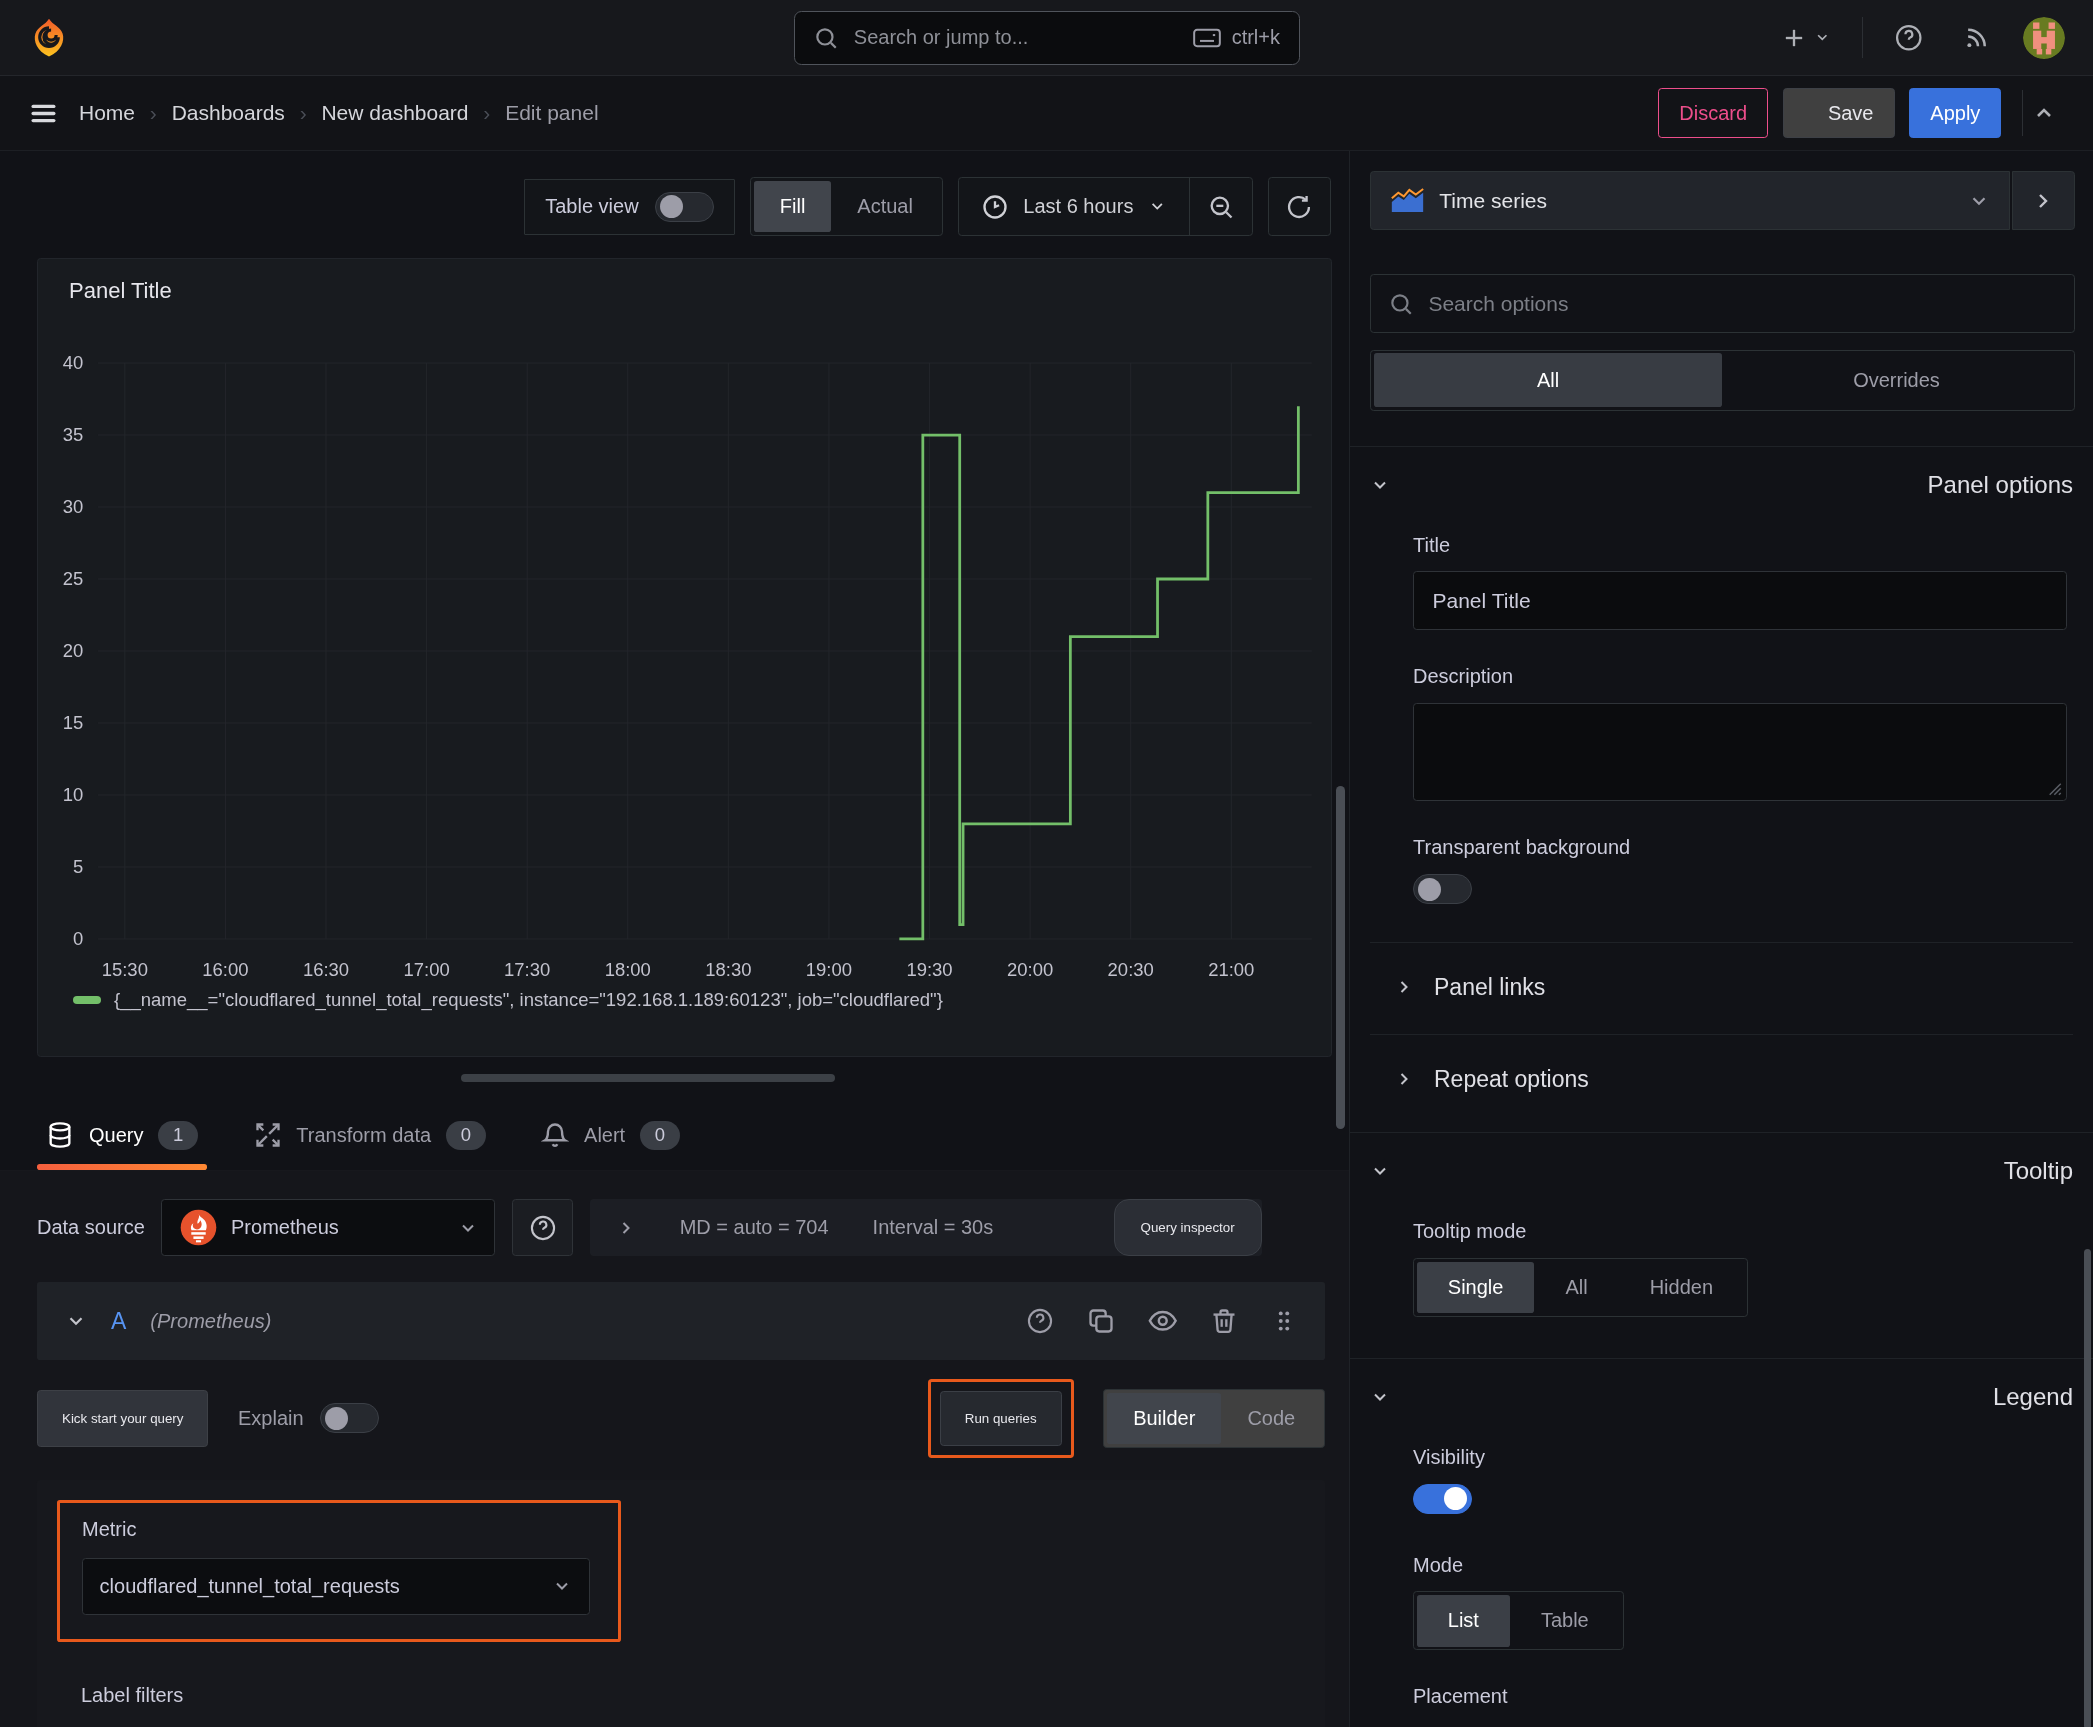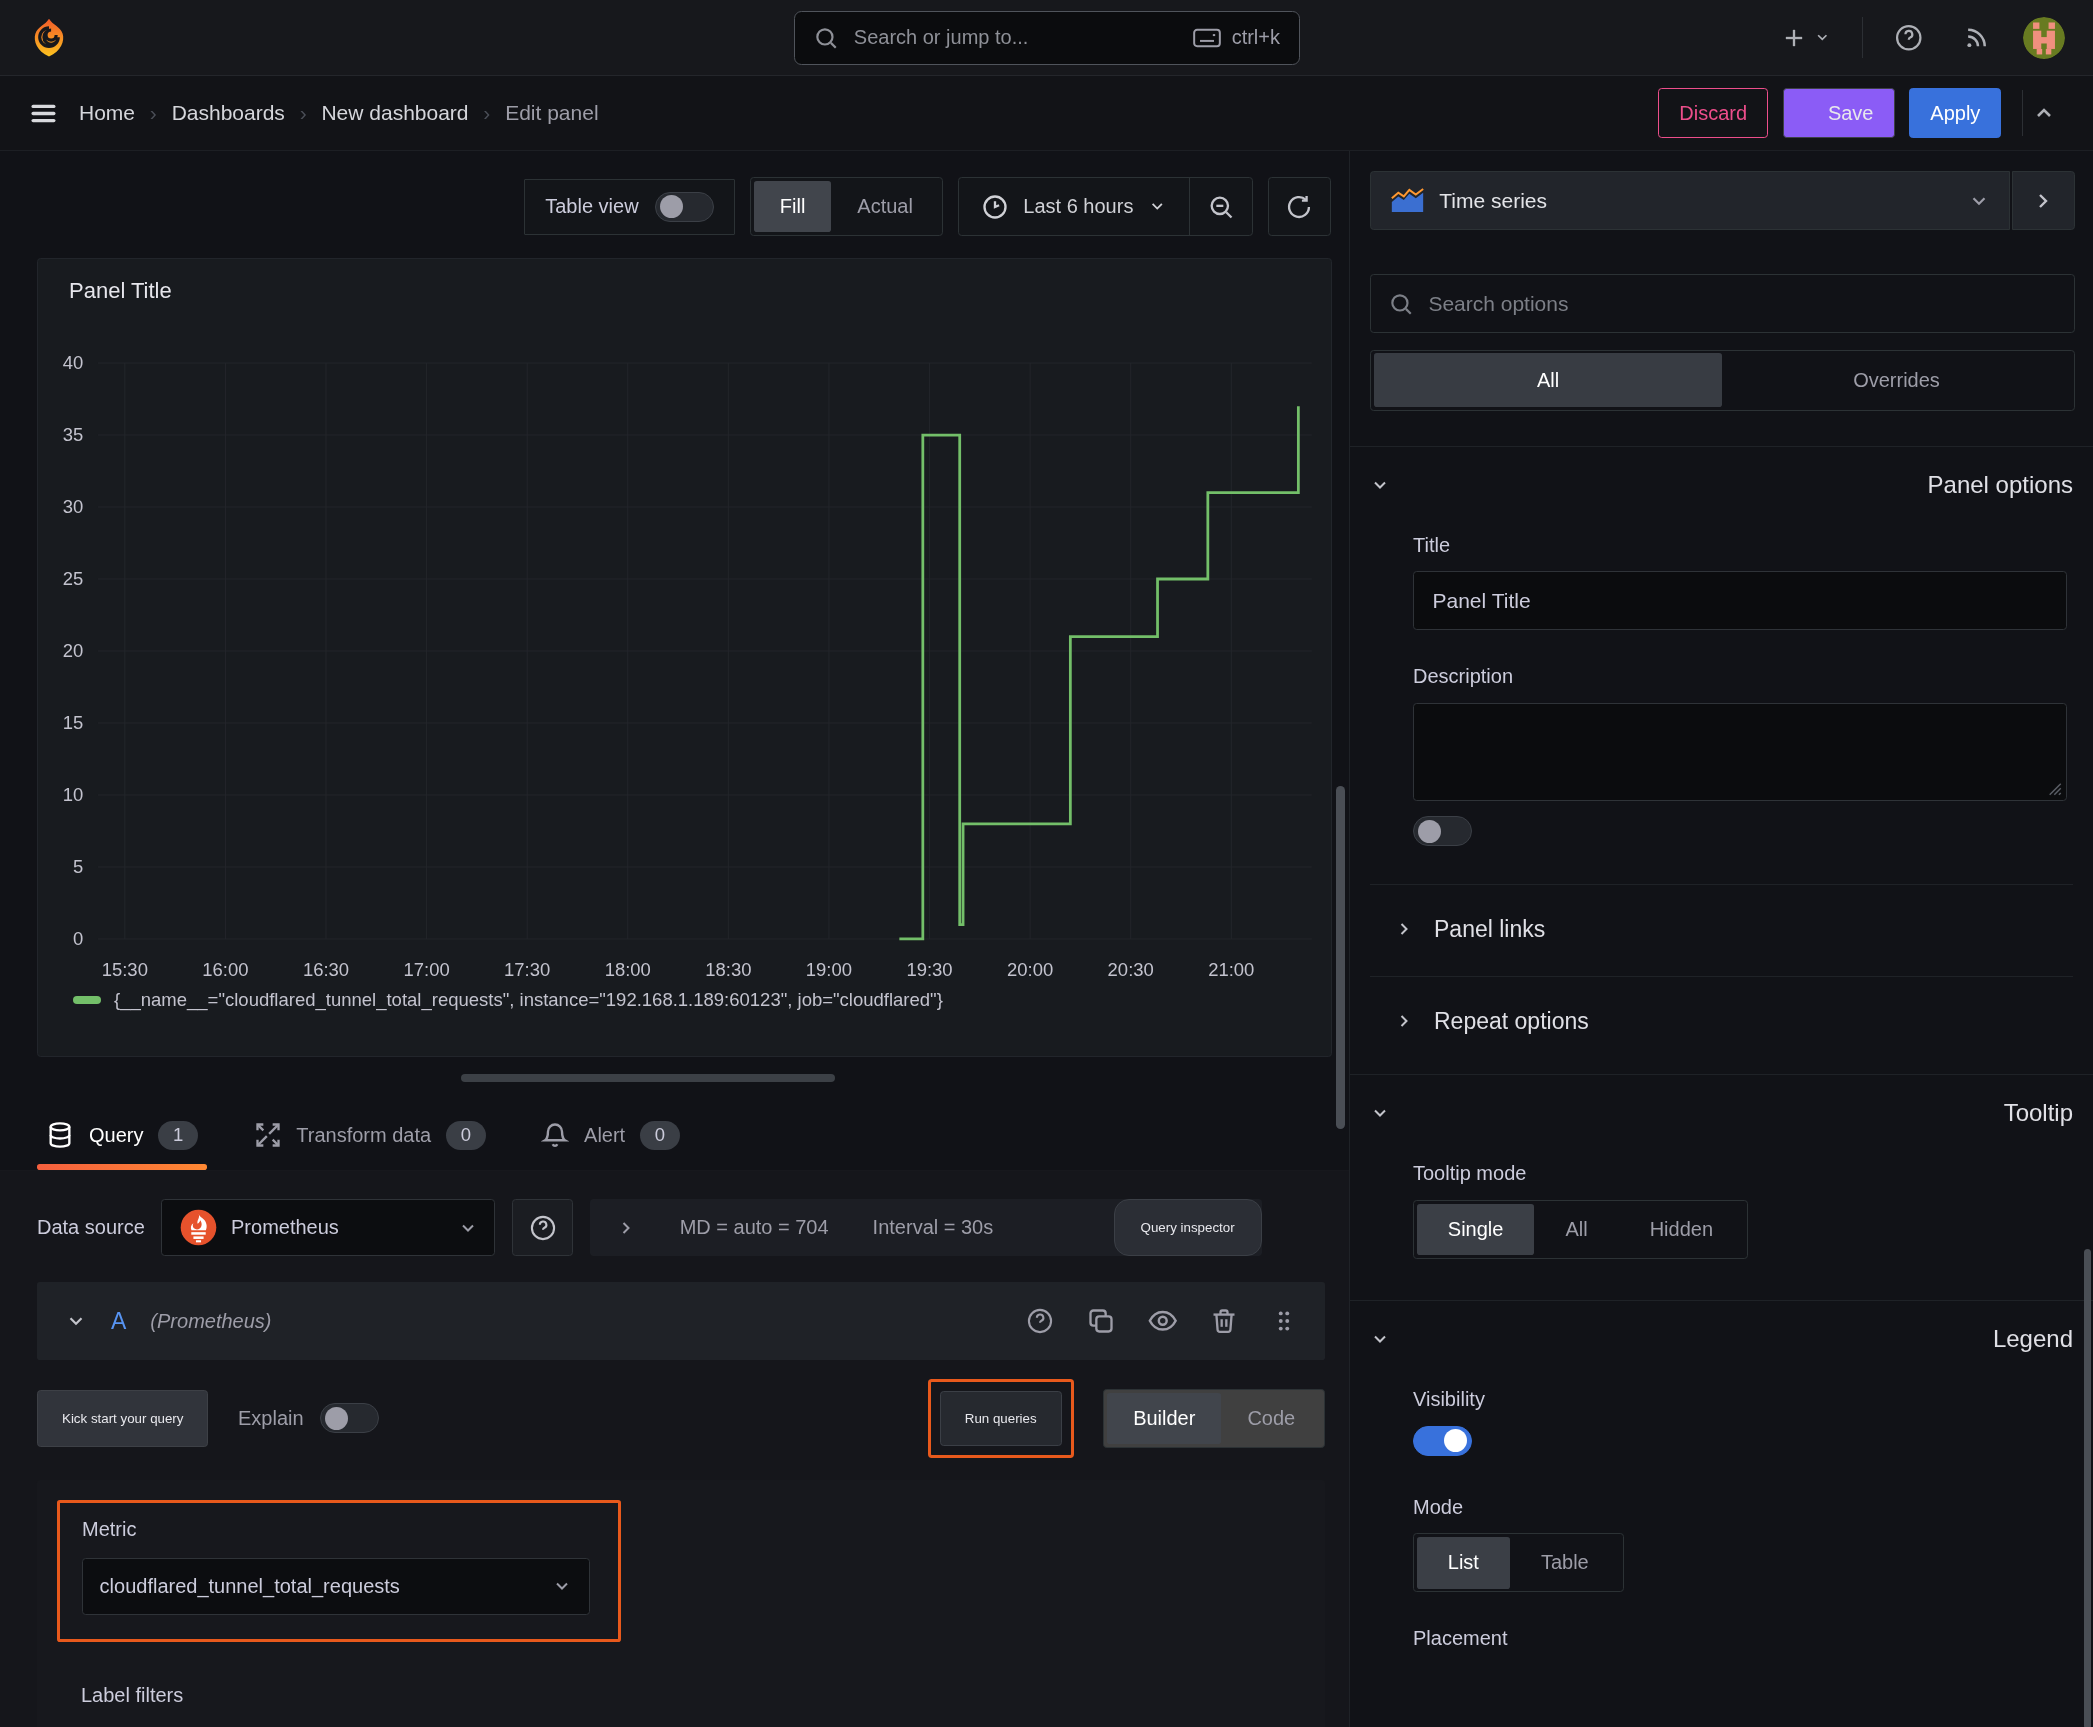--- a/index.html
+++ b/index.html
@@ -36,21 +36,21 @@
     height:75px; display:flex; align-items:center; gap:20px;
     padding:0 28px; background:#121317; border-bottom:0.9px solid #1d1f24;
   }
   .crumbs { display:flex; align-items:center; gap:14.8px; font-size:21px; }
   .crumb { color:#d5d6db; }
   .crumb.current { color:#9d9da8; }
   .crumb-sep { color:#4a4e57; }
   .crumb-actions { margin-left:auto; display:flex; align-items:center; gap:14.8px; }
   .btn { height:50px; display:flex; align-items:center; padding:0 20px; border-radius:3.7px; font-size:20px; }
   .btn-discard { color:#ed4e8b; border:0.9px solid #ed4e8b; background:transparent; }
-  .btn-save { background:#8b5cf6; border:0.9px solid #3d4046; color:#e8e8ed;padding-left:44px; }
+  .btn-save { background:#404040; border:0.9px solid #3d4046; color:#e8e8ed;padding-left:44px; }
   .btn-apply { background:#3871dc; border:0.9px solid #3871dc; color:#ffffff; }
   .collapse-btn { color:#aeb0b6; padding:0 9.2px; border-left:0.9px solid #2c2f34; height:46px; display:flex; align-items:center; margin-left:5.5px; }
 
   
   .main { display:flex; height:1577px; }
   .left-col { width:1349px; position:relative; }
   .right-col { flex:1; border-left:0.9px solid #1f2227; position:relative; overflow:hidden; }
 
   
   .left-toolbar {
@@ -565,20 +565,21 @@
       <div class="field-control">
         <div class="textarea">
           <svg class="resize-grip" width="16.6" height="16.6" viewBox="0 0 18 18" stroke="currentColor" stroke-width="1.6">
               <line x1="4" y1="16" x2="16" y2="4"></line>
               <line x1="9" y1="16" x2="16" y2="9"></line>
               <line x1="14" y1="16" x2="16" y2="14"></line>
             </svg>
         </div>
       </div>
 
+      <div class="field-label">Transparent background</div>
       <div class="field-control">
         <span class="toggle" style="display:inline-block"><span class="knob"></span></span>
       </div>
 
       <div class="sub-divider"></div>
       <div class="collapse-header">
         <svg class="icon" width="20" height="20" viewBox="0 0 24 24" fill="none" stroke="#c3c4cb" stroke-width="2.4">
             <polyline points="9 6 15 12 9 18"></polyline>
           </svg>
         <span class="title">Panel links</span>

